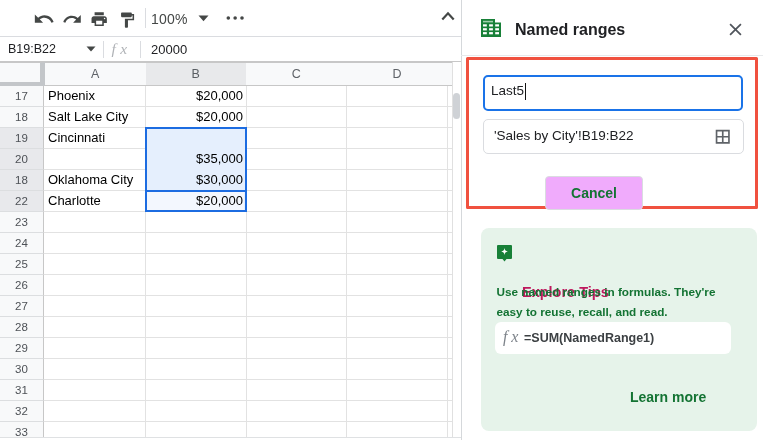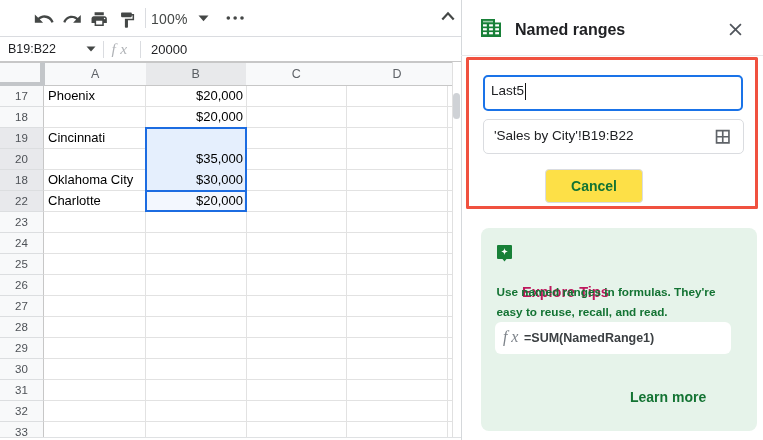--- a/index.html
+++ b/index.html
@@ -71,21 +71,21 @@
   #redrect { left:466px; top:57px; width:292px; height:152px;
     border:3px solid #f0513f; border-radius:1.5px; }
   #inp1 { left:483px; top:75px; width:260px; height:36px; border:2px solid #1a73e8;
     border-radius:5px; background:#fff; }
   #inp1t { left:491px; top:83px; font-size:13.5px; color:#202124; }
   #cursor1 { left:524.5px; top:83px; width:1.5px; height:16.5px; background:#111; }
   #inp2 { left:483px; top:119px; width:261px; height:35px; border:1px solid #dadce0;
     border-radius:5px; background:#fff; }
   #inp2t { left:494px; top:128.2px; font-size:13.5px; color:#202124; }
   #gridsel { left:714.8px; top:129.3px; }
-  #btncancel { left:545px; top:169px; width:98px; height:34px; background:#fde047;
+  #btncancel { left:545px; top:176px; width:98px; height:34px; background:#f0abfc;
     border:1px solid #dadce0; border-radius:4px; color:#137333;
     font-size:14px; font-weight:700; text-align:center; line-height:32px; }
   #btndone { left:657px; top:165px; width:86px; height:34px; background:#188038;
     border-radius:4px; color:#fff; font-size:14px; font-weight:700;
     text-align:center; line-height:34px; }
 
   
   #card { left:481px; top:228px; width:276px; height:203px; background:#e6f3ea;
     border-radius:8px; }
   #badge { left:497px; top:245px; }
@@ -168,20 +168,21 @@
     <div class="rh" style="top:213px">26</div>
     <div class="rh" style="top:234px">27</div>
     <div class="rh" style="top:255px">28</div>
     <div class="rh" style="top:276px">29</div>
     <div class="rh" style="top:297px">30</div>
     <div class="rh" style="top:318px">31</div>
     <div class="rh" style="top:339px">32</div>
     <div class="rh" style="top:360px">33</div>
 
     <div class="cell ca" style="top:24px">Phoenix</div>
+    <div class="cell ca" style="top:45px">Salt Lake City</div>
     <div class="cell ca" style="top:66px">Cincinnati</div>
     <div class="cell ca" style="top:108px">Oklahoma City</div>
     <div class="cell ca" style="top:129px">Charlotte</div>
     <div class="cell cb" style="left:146px; top:24px">$20,000</div>
     <div class="cell cb" style="left:146px; top:45px">$20,000</div>
     <div class="cell cb" style="left:146px; top:87px">$35,000</div>
     <div class="cell cb" style="left:146px; top:108px">$30,000</div>
     <div class="cell cb" style="left:146px; top:129px">$20,000</div>
     <div id="selborder" class="abs"></div>
     <div id="b22border" class="abs"></div>

